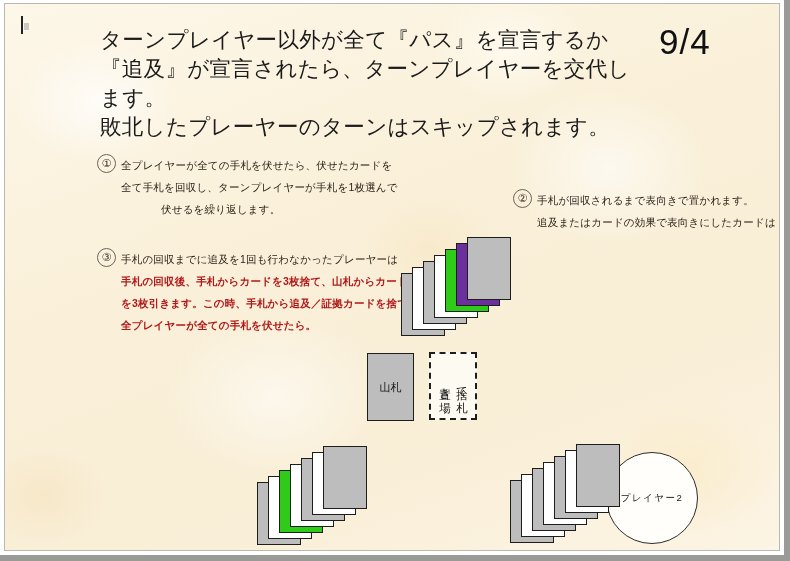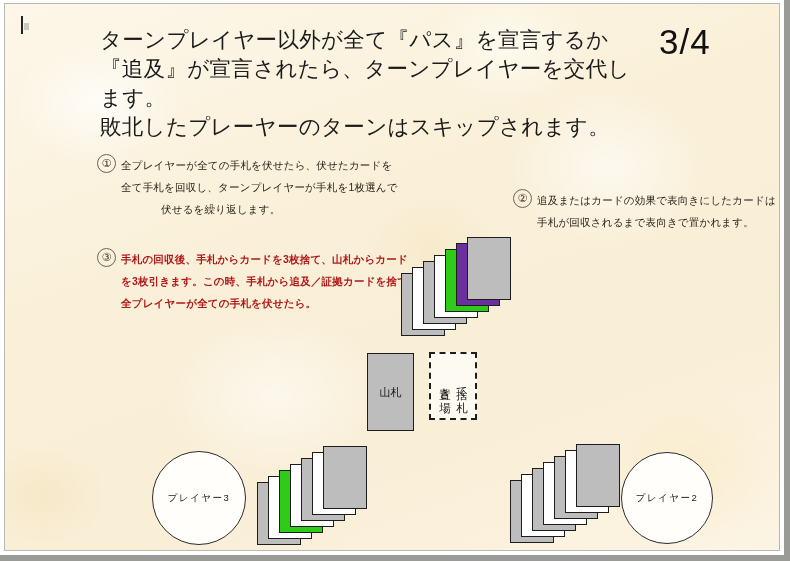--- a/index.html
+++ b/index.html
@@ -138,37 +138,37 @@
     right: 0;
     top: 50%;
     transform: translateY(-50%);
     text-align: center;
     font-size: 9.5px;
     letter-spacing: 1.5px;
     color: #1a1a1a;
   }
   #player1-circle { left: 371px; top: 147px; width: 88px; height: 88px; }
   #player3-circle { left: 147px; top: 447px; width: 94px; height: 94px; }
-  #player2-circle { left: 616px; top: 448px; width: 92px; height: 92px; }
+  #player2-circle { left: 601px; top: 448px; width: 92px; height: 92px; }
 
   
   .card {
     position: absolute;
     box-sizing: border-box;
     border: 1.6px solid #1d1d1d;
     width: 44px;
     height: 63px;
   }
   .hand { position: absolute; }
 
   
   #deck-card {
     position: absolute;
     left: 362px; top: 349px;
-    width: 47px; height: 78px;
+    width: 47px; height: 68px;
     box-sizing: border-box;
     border: 1.6px solid #1d1d1d;
     background: #bdbdbd;
   }
   #deck-card .vlabel,
   #discard-zone .vlabel { }
   .vlabel {
     position: absolute;
     left: 0; right: 0; top: 50%;
     transform: translateY(-50%);
@@ -209,51 +209,49 @@
 
 <div id="slide-frame">
   <div id="slide-canvas">
 
     <div id="text-caret"></div>
     <div id="text-caret-tail"></div>
 
     <div id="headline">ターンプレイヤー以外が全て『パス』を宣言するか
 『追及』が宣言されたら、ターンプレイヤーを交代します。
 敗北したプレーヤーのターンはスキップされます。</div>
-    <div id="page-number">3/4</div>
+    <div id="page-number">9/4</div>
 
     <div class="note" id="note-1">
       <span class="marker">①</span>
       <div class="lines">
           <div style="color: rgb(42, 32, 24);">全プレイヤーが全ての手札を伏せたら、伏せたカードを</div>
           <div style="color: rgb(42, 32, 24);">全て手札を回収し、ターンプレイヤーが手札を1枚選んで</div>
           <div style="color: rgb(42, 32, 24); margin-left: 40px;">伏せるを繰り返します。</div>
         </div>
     </div>
 
     <div class="note" id="note-2">
       <span class="marker">②</span>
       <div class="lines">
+          <div style="color: rgb(42, 32, 24);">手札が回収されるまで表向きで置かれます。</div>
           <div style="color: rgb(42, 32, 24);">追及またはカードの効果で表向きにしたカードは</div>
-          <div style="color: rgb(42, 32, 24);">手札が回収されるまで表向きで置かれます。</div>
         </div>
     </div>
 
     <div class="note" id="note-3">
       <span class="marker">③</span>
       <div class="lines">
+          <div style="color: rgb(42, 32, 24);">手札の回収までに追及を1回も行わなかったプレーヤーは</div>
           <div class="red" style="color: rgb(176, 24, 24);">手札の回収後、手札からカードを3枚捨て、山札からカード</div>
           <div class="red" style="color: rgb(176, 24, 24);">を3枚引きます。この時、手札から追及／証拠カードを捨て</div>
           <div class="red" style="color: rgb(176, 24, 24);">全プレイヤーが全ての手札を伏せたら。</div>
         </div>
     </div>
 
-    <div class="player-circle" id="player3-circle">
-      <span class="plabel">プレイヤー3</span>
-    </div>
     <div class="player-circle" id="player2-circle">
       <span class="plabel">プレイヤー2</span>
     </div>
 
     <div class="hand" id="hand-player1" style="left: 396px; top: 233px;">
         <div class="card" style="left: 0px; top: 36px; background: rgb(189, 189, 189); z-index: 1;"></div>
         <div class="card" style="left: 11px; top: 30px; background: rgb(255, 255, 255); z-index: 2;"></div>
         <div class="card" style="left: 22px; top: 24px; background: rgb(189, 189, 189); z-index: 3;"></div>
         <div class="card" style="left: 33px; top: 18px; background: rgb(255, 255, 255); z-index: 4;"></div>
         <div class="card" style="left: 44px; top: 12px; background: rgb(46, 204, 24); z-index: 5;"></div>

